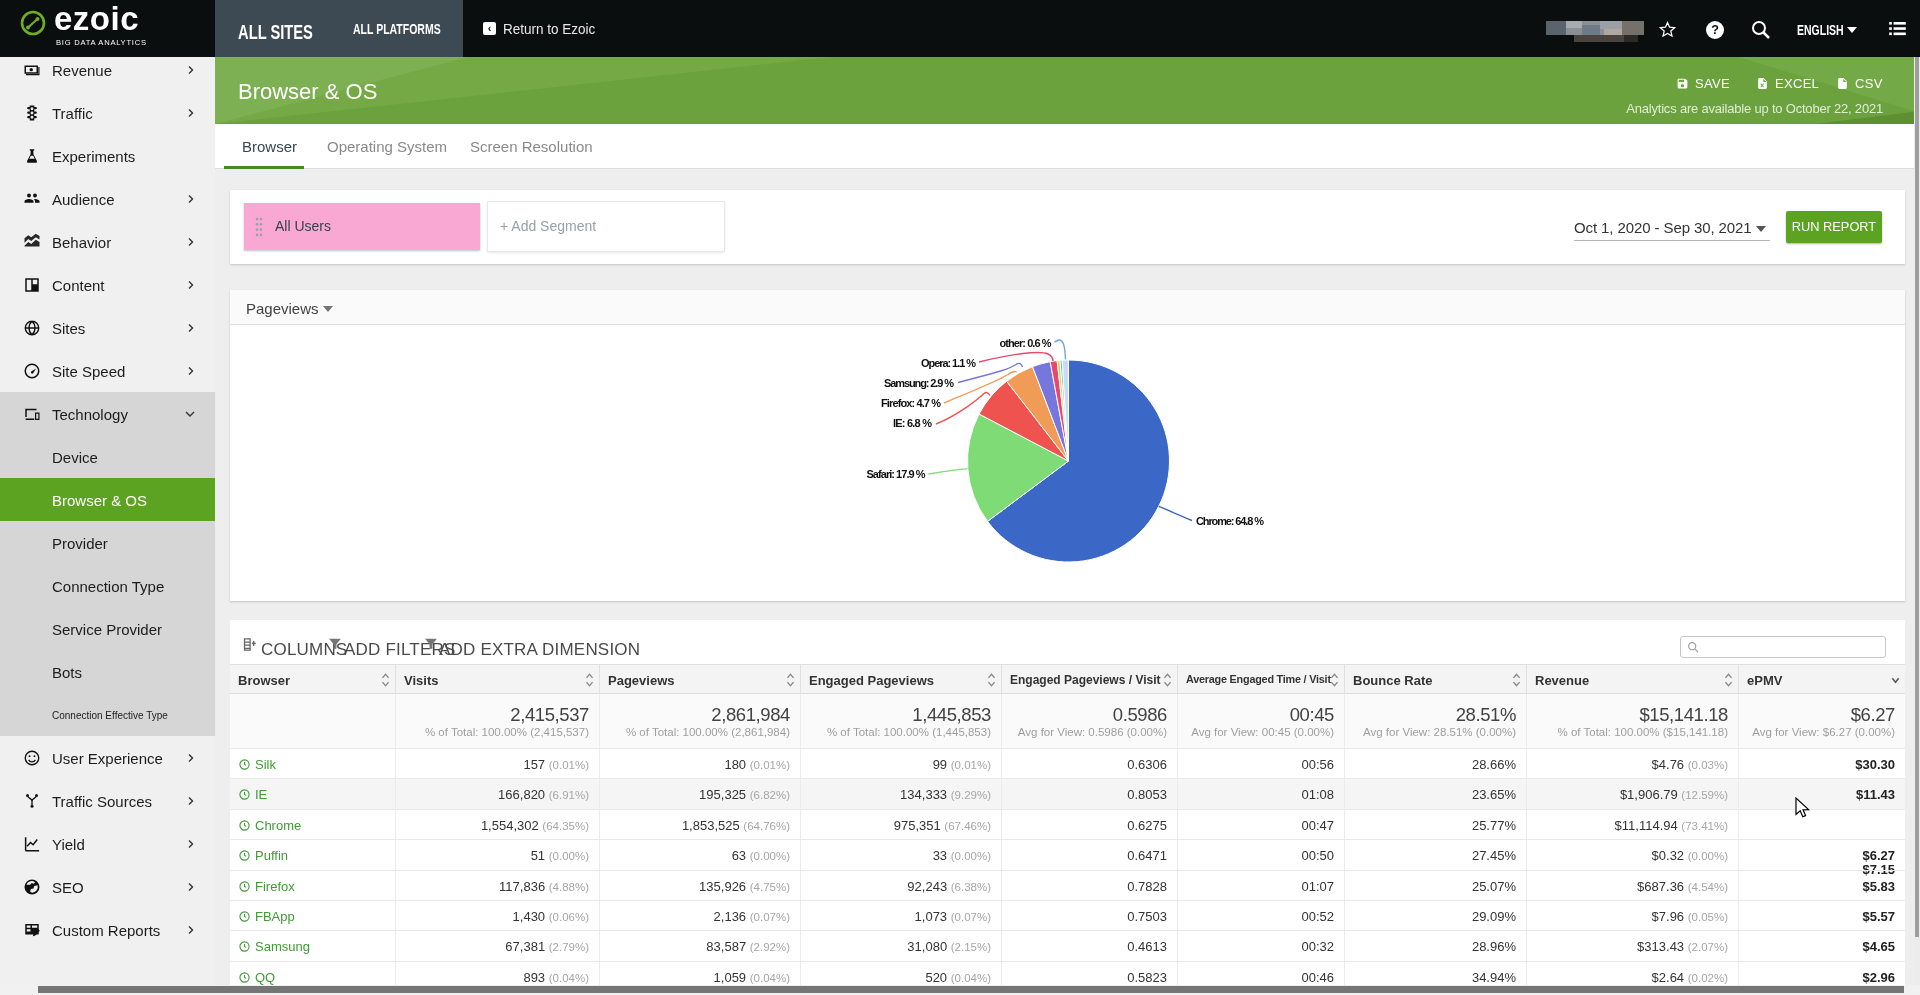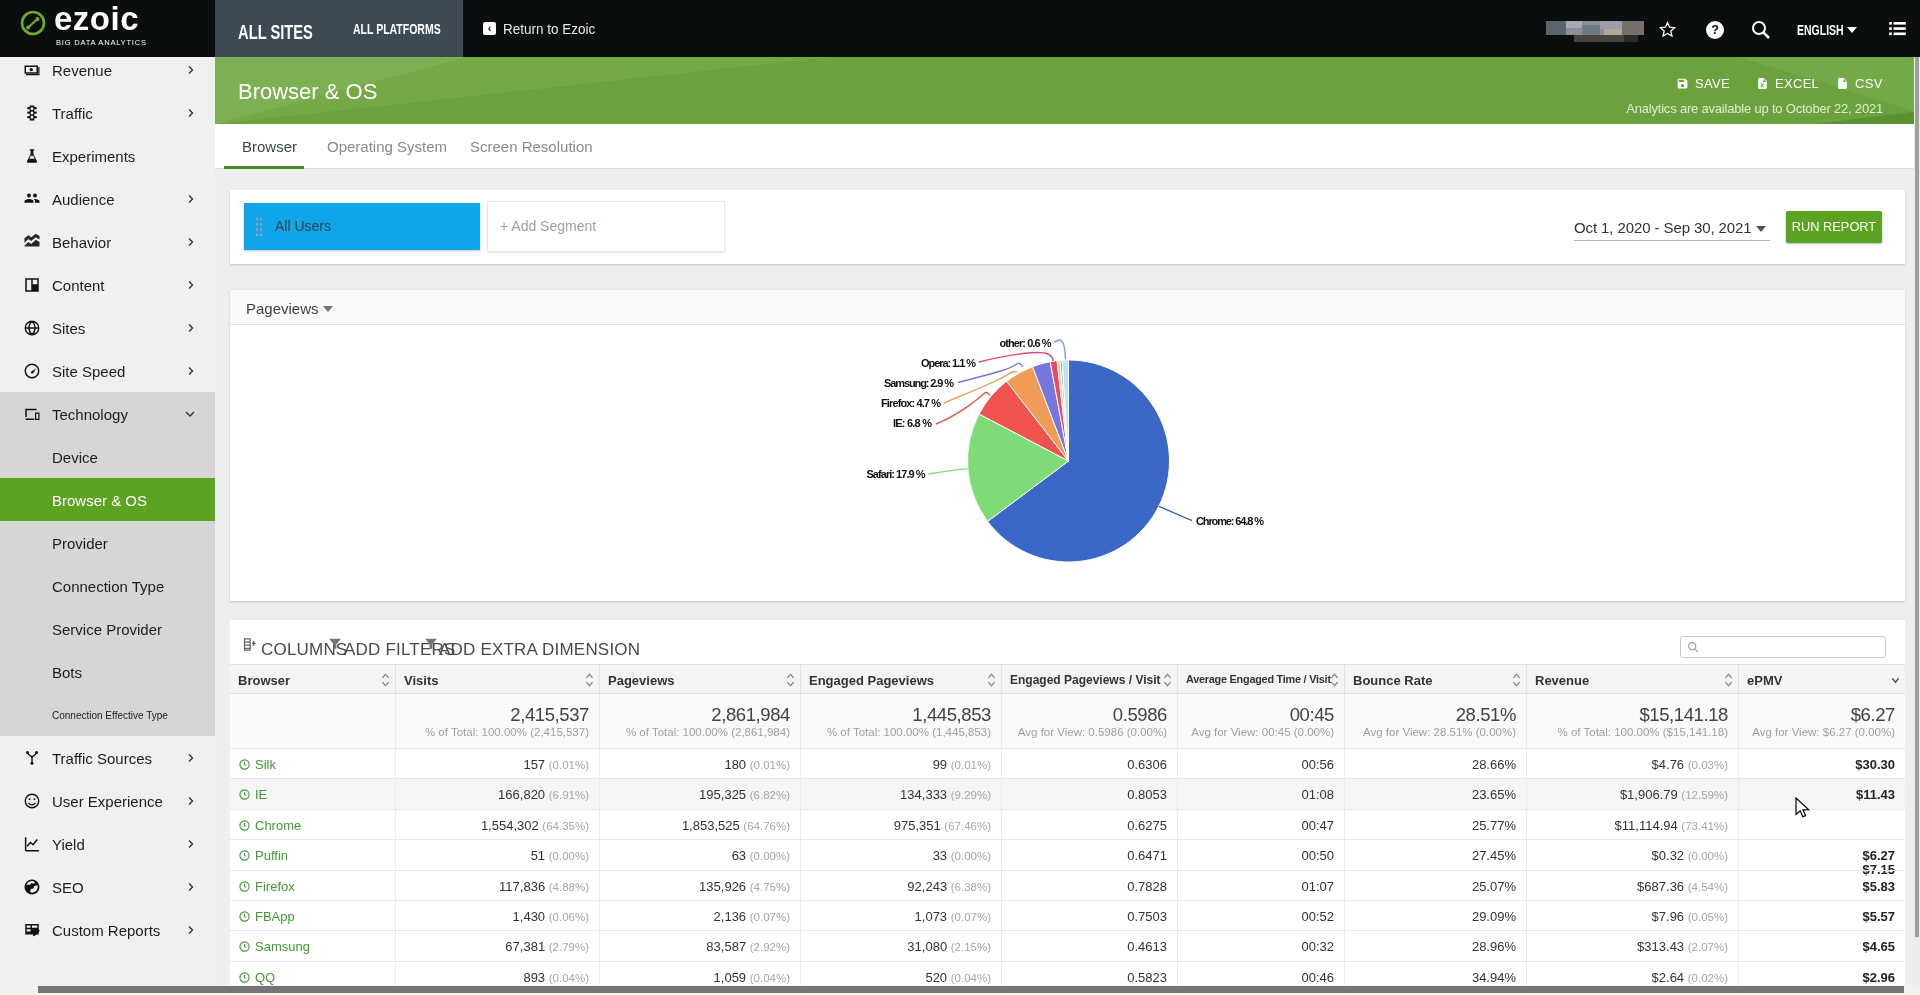--- a/index.html
+++ b/index.html
@@ -209,38 +209,38 @@
         <div class="txt">Service Provider</div>
       </div>
 <div class="mi sub">
         <div class="txt">Bots</div>
       </div>
 <div class="mi sub">
         <div class="txt" style="font-size:10px;">Connection Effective Type</div>
       </div>
 <div class="mi">
         <svg class="ico" viewBox="0 0 24 24">
+          <circle cx="12" cy="12" r="9" fill="none" stroke="#111" stroke-width="1.8"></circle>
+          <circle cx="8.7" cy="9.5" r="1.3" fill="#111"></circle>
+          <circle cx="15.3" cy="9.5" r="1.3" fill="#111"></circle>
+          <path d="M7.5 14.5a5.2 5.2 0 0 0 9 0" fill="none" stroke="#111" stroke-width="1.6"></path>
+        </svg>
+        <div class="txt">User Experience</div>
+        <svg class="chev" viewBox="0 0 8 8">
+          <path d="M2 0.5 L5.5 4 L2 7.5" fill="none" stroke="#333" stroke-width="1.4"></path>
+        </svg>
+      </div>
+<div class="mi">
+        <svg class="ico" viewBox="0 0 24 24">
           <path fill="none" stroke="#111" stroke-width="1.8" d="M6 5.5h0M12 18v-6m0 0c0-3 -4.5-3.5-5.5-6m5.5 6c0-3 4.5-3.5 5.5-6"></path>
           <circle cx="6" cy="4.5" r="2" fill="#111"></circle>
           <circle cx="18" cy="4.5" r="2" fill="#111"></circle>
           <circle cx="12" cy="19" r="2" fill="#111"></circle>
         </svg>
         <div class="txt">Traffic Sources</div>
-        <svg class="chev" viewBox="0 0 8 8">
-          <path d="M2 0.5 L5.5 4 L2 7.5" fill="none" stroke="#333" stroke-width="1.4"></path>
-        </svg>
-      </div>
-<div class="mi">
-        <svg class="ico" viewBox="0 0 24 24">
-          <circle cx="12" cy="12" r="9" fill="none" stroke="#111" stroke-width="1.8"></circle>
-          <circle cx="8.7" cy="9.5" r="1.3" fill="#111"></circle>
-          <circle cx="15.3" cy="9.5" r="1.3" fill="#111"></circle>
-          <path d="M7.5 14.5a5.2 5.2 0 0 0 9 0" fill="none" stroke="#111" stroke-width="1.6"></path>
-        </svg>
-        <div class="txt">User Experience</div>
         <svg class="chev" viewBox="0 0 8 8">
           <path d="M2 0.5 L5.5 4 L2 7.5" fill="none" stroke="#333" stroke-width="1.4"></path>
         </svg>
       </div>
 <div class="mi">
         <svg class="ico" viewBox="0 0 24 24">
           <path fill="none" stroke="#111" stroke-width="2" d="M3.5 3v18M3.5 21h18"></path>
           <path fill="none" stroke="#111" stroke-width="2" d="M5.5 15l4.5-5 3.5 3 5.5-7"></path>
         </svg>
         <div class="txt">Yield</div>
@@ -290,21 +290,21 @@
     <path d="M14 2H6a2 2 0 0 0-2 2v16a2 2 0 0 0 2 2h12a2 2 0 0 0 2-2V8l-6-6zm-0.5 6V3.5L19.5 9H14zM11 13a2 2 0 0 0-2 2v2a2 2 0 0 0 4 0h-2v-2h2a2 2 0 0 0-2-2z" fill="#fff"></path>
   </svg>
 <div class="gact" style="left:1855px;">CSV</div>
 <div id="tabbar">
   <div class="tab" style="left:27px; color:#37474f;">Browser</div>
   <div class="tab" style="left:112px; color:#8a8a8a;">Operating System</div>
   <div class="tab" style="left:255px; color:#8a8a8a;">Screen Resolution</div>
   <div id="tabund"></div>
 </div>
 <div class="card" id="segcard">
-  <div class="abs" style="left:14px;top:13px;width:236px;height:47px;background:#0ea5e9;box-shadow:0 1px 2px rgba(0,0,0,0.25);">
+  <div class="abs" style="left:14px;top:13px;width:236px;height:47px;background:#f9a8d4;box-shadow:0 1px 2px rgba(0,0,0,0.25);">
     <svg class="abs" style="left:11px;top:14px;" width="8" height="20" viewBox="0 0 8 20">
         <g fill="#9aa0a5">
           <circle cx="2" cy="2" r="1.3"></circle>
           <circle cx="6" cy="2" r="1.3"></circle>
           <circle cx="2" cy="7.3" r="1.3"></circle>
           <circle cx="6" cy="7.3" r="1.3"></circle>
           <circle cx="2" cy="12.6" r="1.3"></circle>
           <circle cx="6" cy="12.6" r="1.3"></circle>
           <circle cx="2" cy="17.9" r="1.3"></circle>
           <circle cx="6" cy="17.9" r="1.3"></circle>

